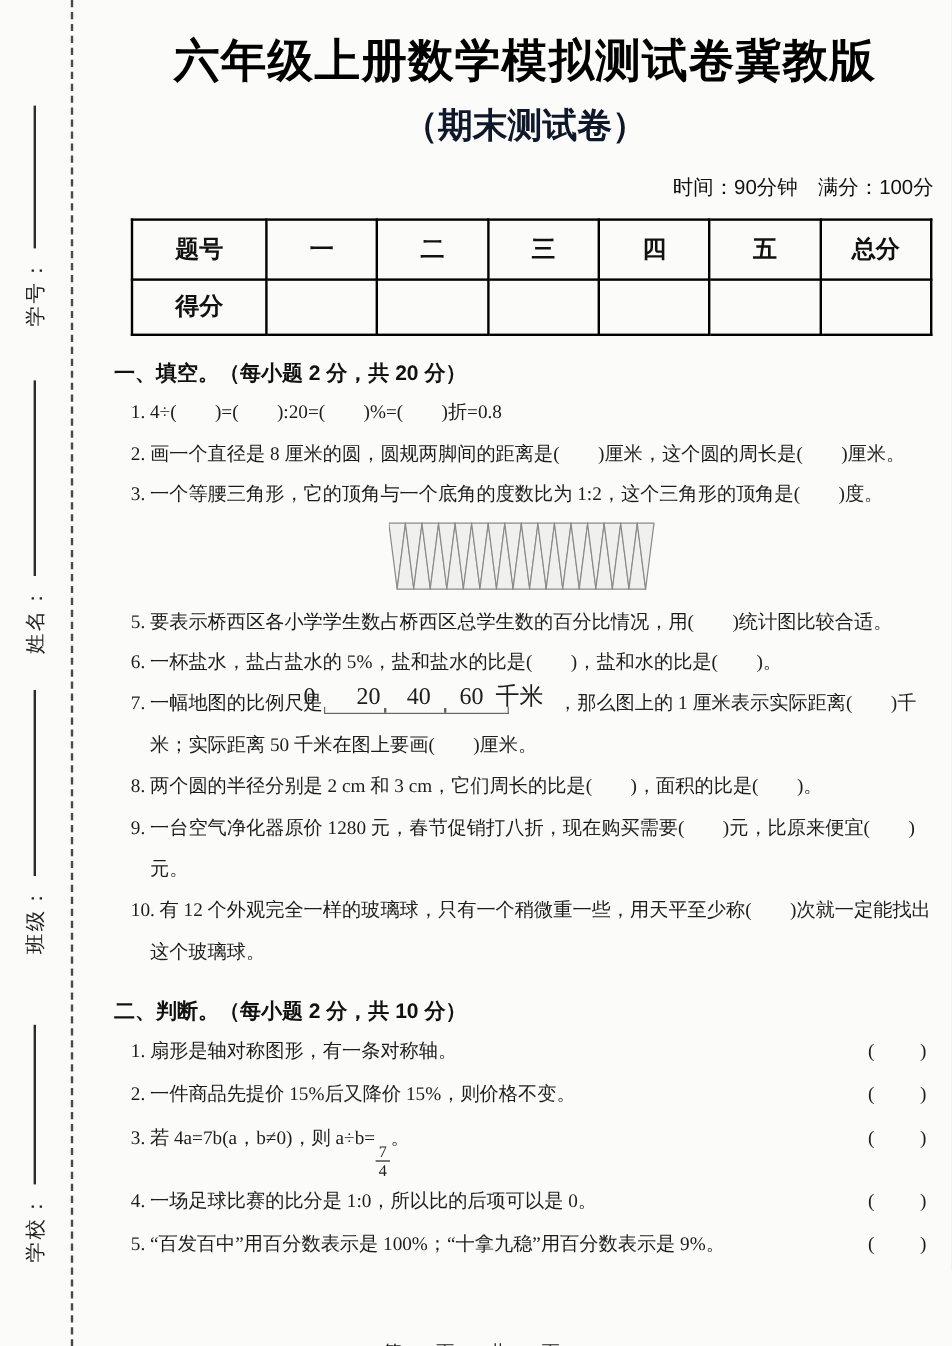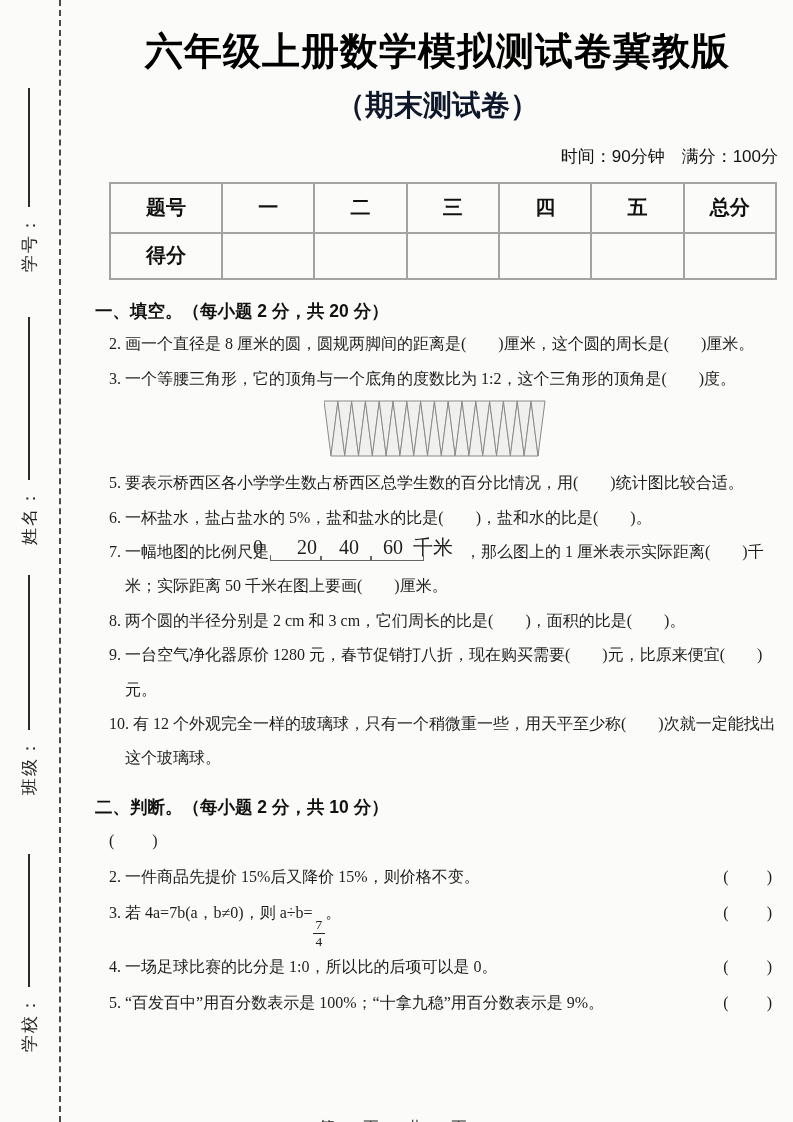--- a/index.html
+++ b/index.html
@@ -14,21 +14,21 @@
   
   .main{position:absolute;left:95px;right:13px;top:0;}
   .title{margin:26px 0 0 0;text-align:center;font-family:"Liberation Sans","DejaVu Sans",sans-serif;
          font-weight:900;font-size:38px;line-height:1.35;color:#000;letter-spacing:1px;}
   .subtitle{margin:10px 0 0 0;text-align:center;font-family:"Liberation Sans","DejaVu Sans",sans-serif;
             font-weight:800;font-size:29px;line-height:1.3;color:#0f172a;}
   .meta{margin:20px 2px 0 0;text-align:right;font-family:"Liberation Sans","DejaVu Sans",sans-serif;
         font-size:17px;color:#111;}
   
   table.score{border-collapse:collapse;margin:14px 0 0 14px;width:668px;table-layout:fixed;}
-  table.score td{border:2px solid #a3a3a3;text-align:center;font-weight:bold;font-size:20px;color:#111;}
+  table.score td{border:2px solid #000000;text-align:center;font-weight:bold;font-size:20px;color:#111;}
   table.score tr.r1 td{height:46px;}
   table.score tr.r2 td{height:42px;}
   table.score td.corner{width:108px;}
   
   .sec-head{margin:16px 0 0 0;font-family:"Liberation Sans","DejaVu Sans",sans-serif;
             font-weight:bold;font-size:17.5px;line-height:1.8;color:#111;}
   p.q{margin:0;padding-left:30px;text-indent:-16px;font-size:16px;line-height:2.15;color:#1d1d1d;}
   
   .fig-wrap{text-align:center;margin:2px 0;}
   .fig-wrap svg{display:inline-block;}
@@ -97,20 +97,21 @@
         <td></td>
         <td></td>
         <td></td>
         <td></td>
       </tr>
     </tbody>
       </table>
 
     <div class="sec-head">一、填空。（每小题 2 分，共 20 分）</div>
 
+    <p class="q">1. 4÷(　　)=(　　):20=(　　)%=(　　)折=0.8</p>
     <p class="q">2. 画一个直径是 8 厘米的圆，圆规两脚间的距离是(　　)厘米，这个圆的周长是(　　)厘米。</p>
     <p class="q">3. 一个等腰三角形，它的顶角与一个底角的度数比为 1:2，这个三角形的顶角是(　　)度。</p>
 
     <div class="fig-wrap">
       <svg width="228" height="62" viewBox="0 0 228 62">
           <polygon points="0,3 14,3 7,58"></polygon>
           <polygon points="6.9,58 20.9,58 13.9,3"></polygon>
           <polygon points="13.8,3 27.8,3 20.8,58"></polygon>
           <polygon points="20.700000000000003,58 34.7,58 27.700000000000003,3"></polygon>
           <polygon points="27.6,3 41.6,3 34.6,58"></polygon>
@@ -151,20 +152,21 @@
             <span class="tick" style="left:99px"></span>
           </span></span><span>，那么图上的 1 厘米表示实际距离(　　)千米；实际距离 50 千米在图上要画(　　)厘米。</span></p>
 
     <p class="q">8. 两个圆的半径分别是 2 cm 和 3 cm，它们周长的比是(　　)，面积的比是(　　)。</p>
     <p class="q">9. 一台空气净化器原价 1280 元，春节促销打八折，现在购买需要(　　)元，比原来便宜(　　)元。</p>
     <p class="q">10. 有 12 个外观完全一样的玻璃球，只有一个稍微重一些，用天平至少称(　　)次就一定能找出这个玻璃球。</p>
 
     <div class="sec-head">二、判断。（每小题 2 分，共 10 分）</div>
 
     <p class="j">
+      <span>1. 扇形是轴对称图形，有一条对称轴。</span>
       <span class="j-mark">(　　)</span>
     </p>
     <p class="j">
       <span>2. 一件商品先提价 15%后又降价 15%，则价格不变。</span>
       <span class="j-mark">(　　)</span>
     </p>
     <p class="j">
       <span><span>3. 若 4a=7b(a，b≠0)，则 a÷b=</span><span class="frac">
             <span class="fn">7</span>
             <span class="fd">4</span>

